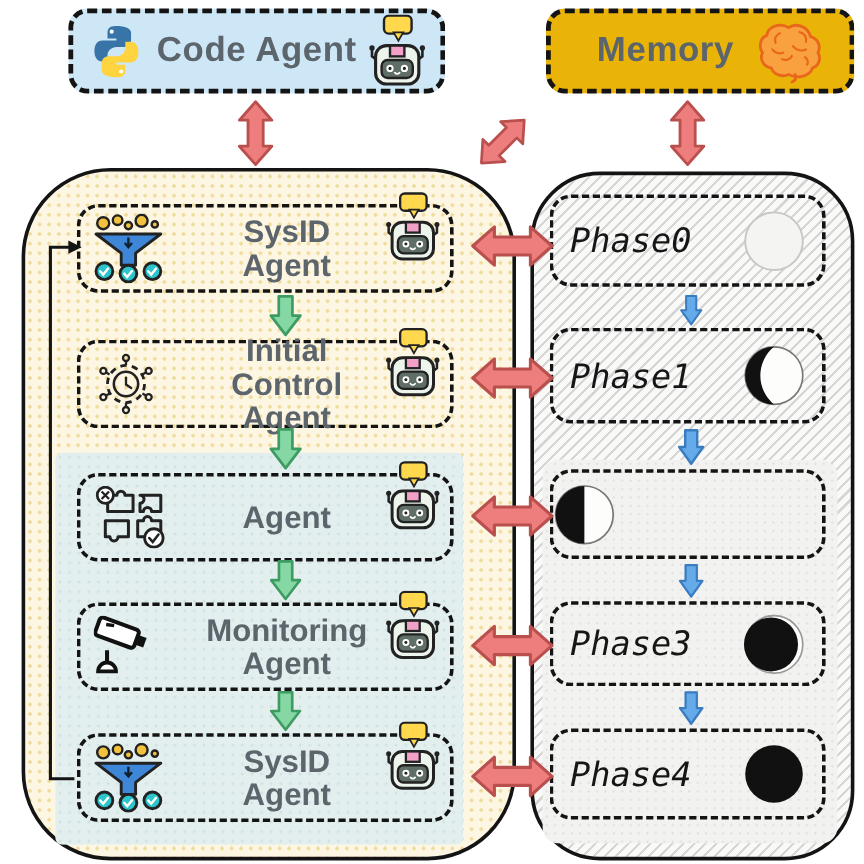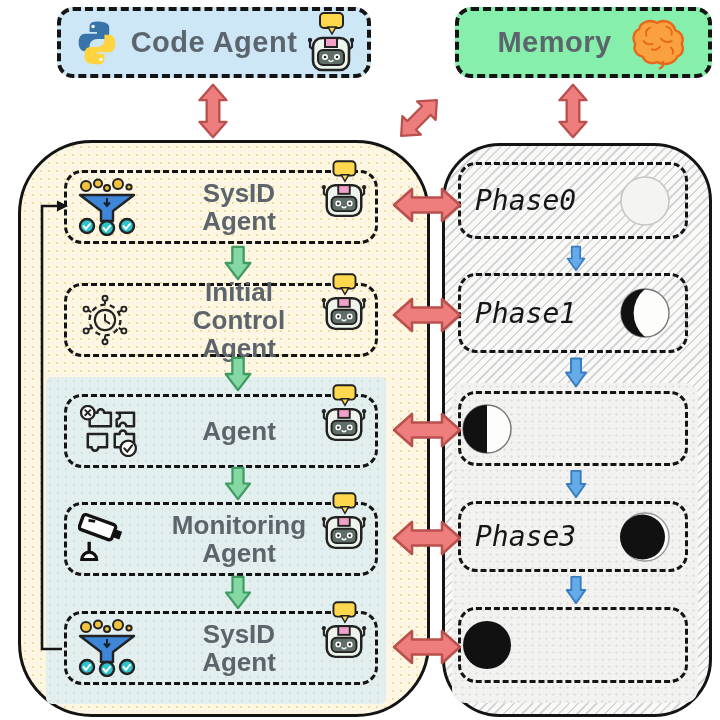--- a/index.html
+++ b/index.html
@@ -4,21 +4,21 @@
 <style>
   html,body{margin:0;padding:0;background:#ffffff;}
   #stage{position:relative;width:720px;height:720px;background:#ffffff;overflow:hidden;
          font-family:"Liberation Sans",sans-serif;}
   .abs{position:absolute;}
 
   
   .topbox{border:4px dashed #141414;border-radius:16px;display:flex;align-items:center;
           box-sizing:border-box;}
   #code-agent-box{left:57px;top:7px;width:314px;height:71px;background:#cde7f6;padding:0 12px;}
-  #memory-box{left:455px;top:7px;width:257px;height:71px;background:#86efac;padding:0 20px;}
+  #memory-box{left:455px;top:7px;width:257px;height:71px;background:#eab308;padding:0 20px;}
   .topbox .biglabel{font-size:29px;font-weight:bold;color:#5c646c;letter-spacing:.5px;
                     flex:1;text-align:center;}
 
   
   #agent-panel{left:18px;top:140px;width:412px;height:577px;box-sizing:border-box;
     border:3.5px solid #141414;border-radius:74px;
     background-color:#fdf6e2;
     background-image:radial-gradient(#f0dc9f 1.3px,rgba(0,0,0,0) 1.4px);
     background-size:8px 8px;}
   #agent-subpanel{left:46px;top:377px;width:340px;height:327px;border-radius:6px;
@@ -314,20 +314,21 @@
         <use href="#sym-moon-half"></use>
       </svg>
   </div>
   <div class="abs phase-box" id="phase-3">
     <div class="phase-label">Phase3</div>
     <svg class="moon" width="52" height="52">
         <use href="#sym-moon-gibbous"></use>
       </svg>
   </div>
   <div class="abs phase-box" id="phase-4">
+    <div class="phase-label">Phase4</div>
     <svg class="moon" width="52" height="52">
         <use href="#sym-moon-full"></use>
       </svg>
   </div>
 
   <svg class="abs" style="left:564px;top:245px" width="24" height="27">
       <use href="#sym-blue-down"></use>
     </svg>
   <svg class="abs" style="left:564px;top:356px" width="24" height="33">
       <use href="#sym-blue-down"></use>

